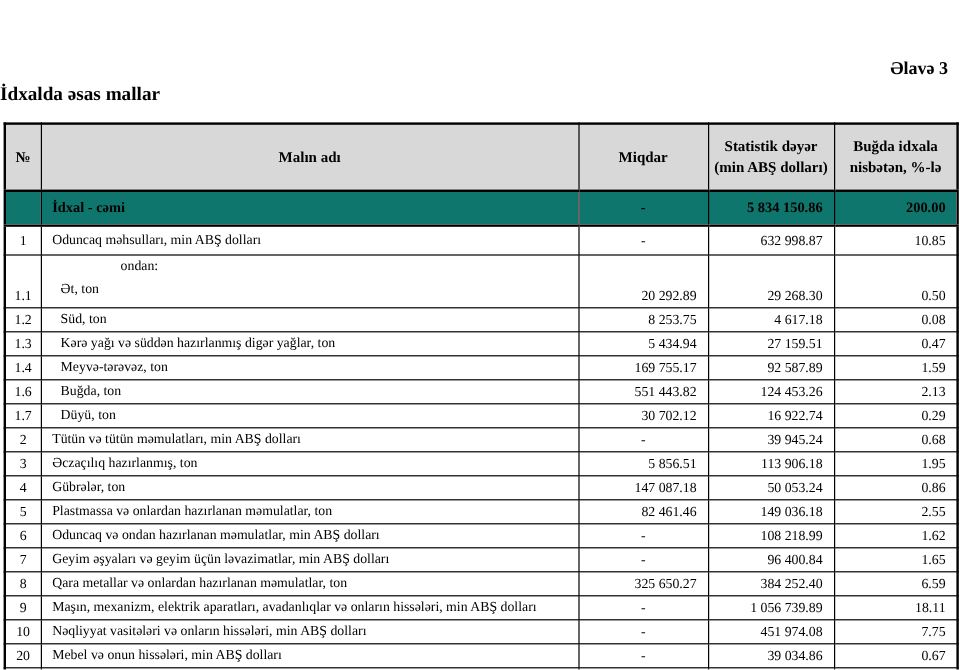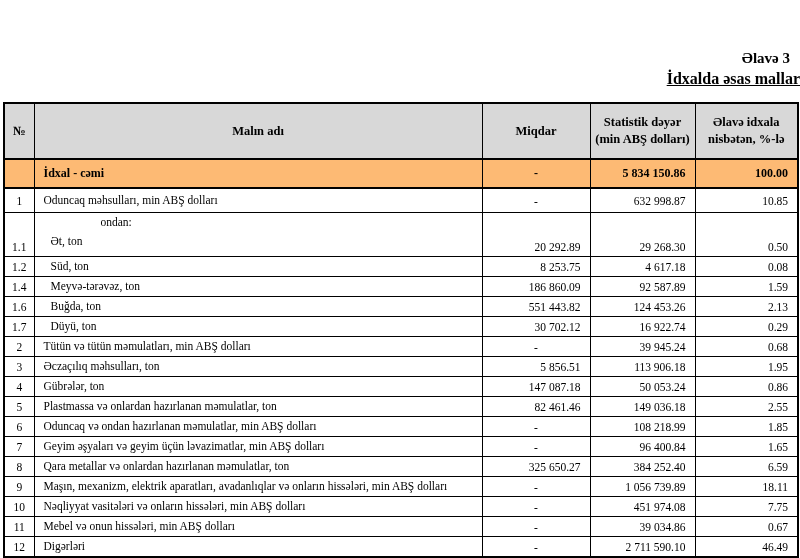--- a/index.html
+++ b/index.html
@@ -7,22 +7,22 @@
     width:800px;height:558px;background:#ffffff;
     font-family:"Liberation Serif", serif;color:#000;
     overflow:hidden;
   }
   .page{width:800px;height:558px;position:relative;margin-top:48px;}
   .annex{
     text-align:right;font-weight:bold;font-size:15px;
     padding:2px 10px 0 0;line-height:17px;
   }
   .title{
-    text-align:right;font-weight:bold;font-size:16px;
-    margin-top:2px;line-height:20px;text-decoration:underline;
+    text-align:left;font-weight:bold;font-size:16px;
+    margin-top:2px;line-height:20px;
   }
   table{
     border-collapse:collapse;table-layout:fixed;
     width:794px;margin:13px 0 0 3px;
     border:2px solid #000;
   }
   col.c-no{width:30px;}
   col.c-name{width:448px;}
   col.c-qty{width:108px;}
   col.c-val{width:105px;}
@@ -35,21 +35,21 @@
   td{
     border:1px solid #000;font-size:11.5px;height:19px;
     padding:0;vertical-align:middle;white-space:nowrap;overflow:hidden;
   }
   td.no{text-align:center;}
   td.name{text-align:left;padding-left:9px;}
   tr.sub td.name{padding-left:16px;}
   td.num{text-align:right;padding-right:9px;}
   td.dash{text-align:center;padding-right:0;}
   tr.total td{
-    background:#fdba74;font-weight:bold;font-size:12px;
+    background:#0f766e;font-weight:bold;font-size:12px;
     height:27px;border-bottom:2px solid #000;
   }
   tr.first-main td{height:23px;}
   tr.grouped td{height:40px;}
   tr.grouped td.no{vertical-align:bottom;padding-bottom:3px;}
   tr.grouped td.name{vertical-align:top;line-height:19px;}
   tr.grouped td.num{vertical-align:bottom;padding-bottom:3px;}
   .group-label{margin-left:50px;line-height:19px;}
   .name-text{line-height:19px;}
 </style>
@@ -67,30 +67,30 @@
         <col class="c-qty">
         <col class="c-val">
         <col class="c-share">
     </colgroup>
     <thead>
       <tr>
         <th>№</th>
         <th>Malın adı</th>
         <th>Miqdar</th>
         <th>Statistik dəyər (min ABŞ dolları)</th>
-        <th>Əlavə idxala nisbətən, %-lə</th>
+        <th>Buğda idxala nisbətən, %-lə</th>
       </tr>
     </thead>
     <tbody id="table-body">
       <tr class="total">
         <td class="no"></td>
         <td class="name">İdxal - cəmi</td>
         <td class="num dash">-</td>
         <td class="num">5 834 150.86</td>
-        <td class="num">100.00</td>
+        <td class="num">200.00</td>
       </tr>
     <tr class="main first-main">
           <td class="no">1</td>
           <td class="name">
             <div class="name-text">Oduncaq məhsulları, min ABŞ dolları</div>
           </td>
           <td class="num dash">-</td>
           <td class="num">632 998.87</td>
           <td class="num">10.85</td>
         </tr>
@@ -107,25 +107,34 @@
         <tr class="sub">
           <td class="no">1.2</td>
           <td class="name">
             <div class="name-text">Süd, ton</div>
           </td>
           <td class="num">8 253.75</td>
           <td class="num">4 617.18</td>
           <td class="num">0.08</td>
         </tr>
         <tr class="sub">
+          <td class="no">1.3</td>
+          <td class="name">
+            <div class="name-text">Kərə yağı və süddən hazırlanmış digər yağlar, ton</div>
+          </td>
+          <td class="num">5 434.94</td>
+          <td class="num">27 159.51</td>
+          <td class="num">0.47</td>
+        </tr>
+        <tr class="sub">
           <td class="no">1.4</td>
           <td class="name">
             <div class="name-text">Meyvə-tərəvəz, ton</div>
           </td>
-          <td class="num">186 860.09</td>
+          <td class="num">169 755.17</td>
           <td class="num">92 587.89</td>
           <td class="num">1.59</td>
         </tr>
         <tr class="sub">
           <td class="no">1.6</td>
           <td class="name">
             <div class="name-text">Buğda, ton</div>
           </td>
           <td class="num">551 443.82</td>
           <td class="num">124 453.26</td>
@@ -145,21 +154,21 @@
           <td class="name">
             <div class="name-text">Tütün və tütün məmulatları, min ABŞ dolları</div>
           </td>
           <td class="num dash">-</td>
           <td class="num">39 945.24</td>
           <td class="num">0.68</td>
         </tr>
         <tr class="main">
           <td class="no">3</td>
           <td class="name">
-            <div class="name-text">Əczaçılıq məhsulları, ton</div>
+            <div class="name-text">Əczaçılıq hazırlanmış, ton</div>
           </td>
           <td class="num">5 856.51</td>
           <td class="num">113 906.18</td>
           <td class="num">1.95</td>
         </tr>
         <tr class="main">
           <td class="no">4</td>
           <td class="name">
             <div class="name-text">Gübrələr, ton</div>
           </td>
@@ -176,21 +185,21 @@
           <td class="num">149 036.18</td>
           <td class="num">2.55</td>
         </tr>
         <tr class="main">
           <td class="no">6</td>
           <td class="name">
             <div class="name-text">Oduncaq və ondan hazırlanan məmulatlar, min ABŞ dolları</div>
           </td>
           <td class="num dash">-</td>
           <td class="num">108 218.99</td>
-          <td class="num">1.85</td>
+          <td class="num">1.62</td>
         </tr>
         <tr class="main">
           <td class="no">7</td>
           <td class="name">
             <div class="name-text">Geyim əşyaları və geyim üçün ləvazimatlar, min ABŞ dolları</div>
           </td>
           <td class="num dash">-</td>
           <td class="num">96 400.84</td>
           <td class="num">1.65</td>
         </tr>
@@ -215,21 +224,21 @@
         <tr class="main">
           <td class="no">10</td>
           <td class="name">
             <div class="name-text">Nəqliyyat vasitələri və onların hissələri, min ABŞ dolları</div>
           </td>
           <td class="num dash">-</td>
           <td class="num">451 974.08</td>
           <td class="num">7.75</td>
         </tr>
         <tr class="main">
-          <td class="no">11</td>
+          <td class="no">20</td>
           <td class="name">
             <div class="name-text">Mebel və onun hissələri, min ABŞ dolları</div>
           </td>
           <td class="num dash">-</td>
           <td class="num">39 034.86</td>
           <td class="num">0.67</td>
         </tr>
         <tr class="main">
           <td class="no">12</td>
           <td class="name">

